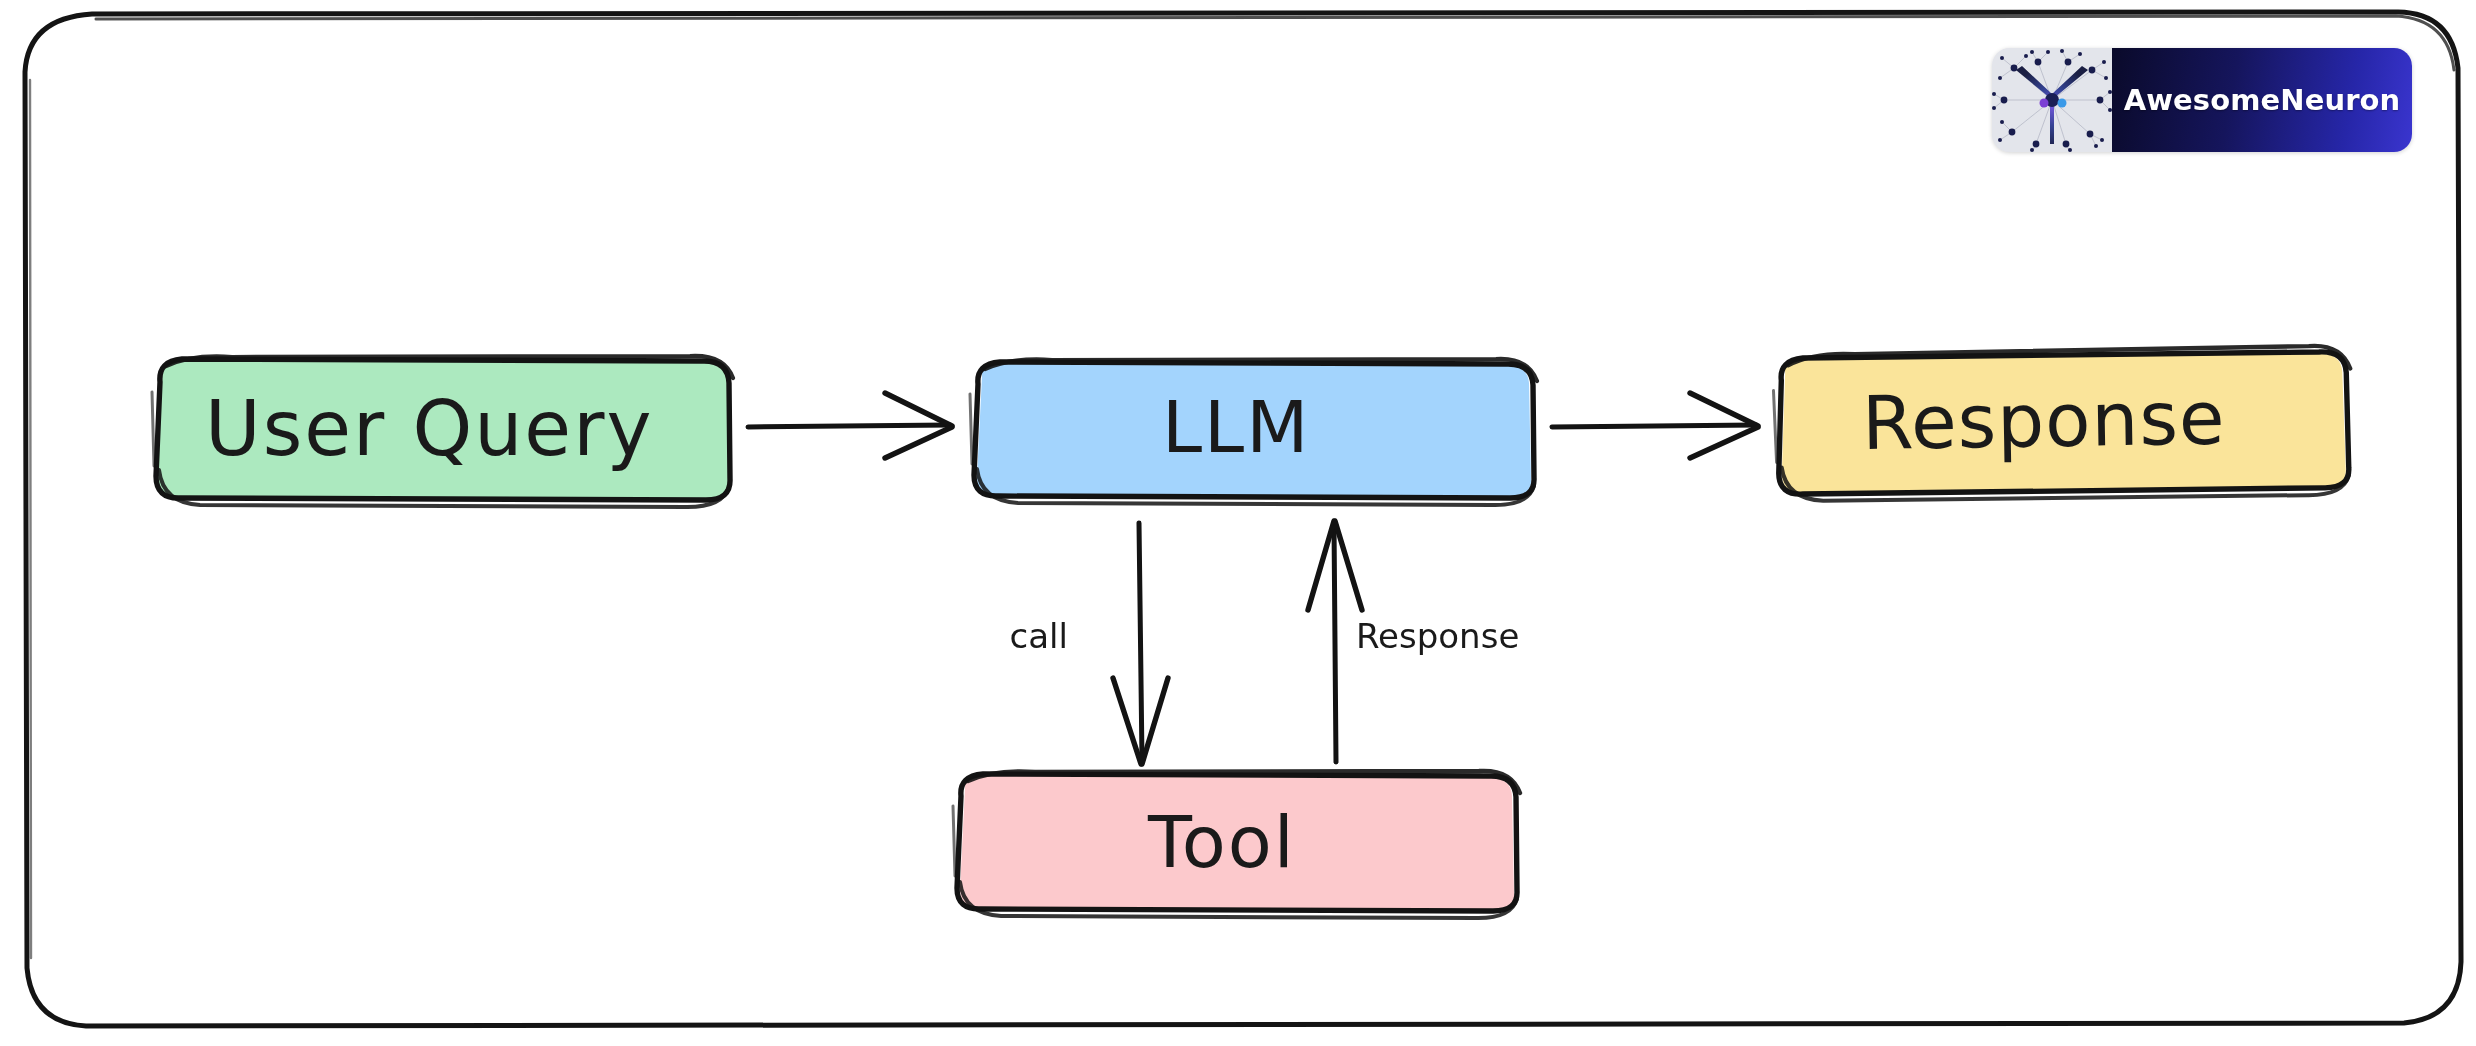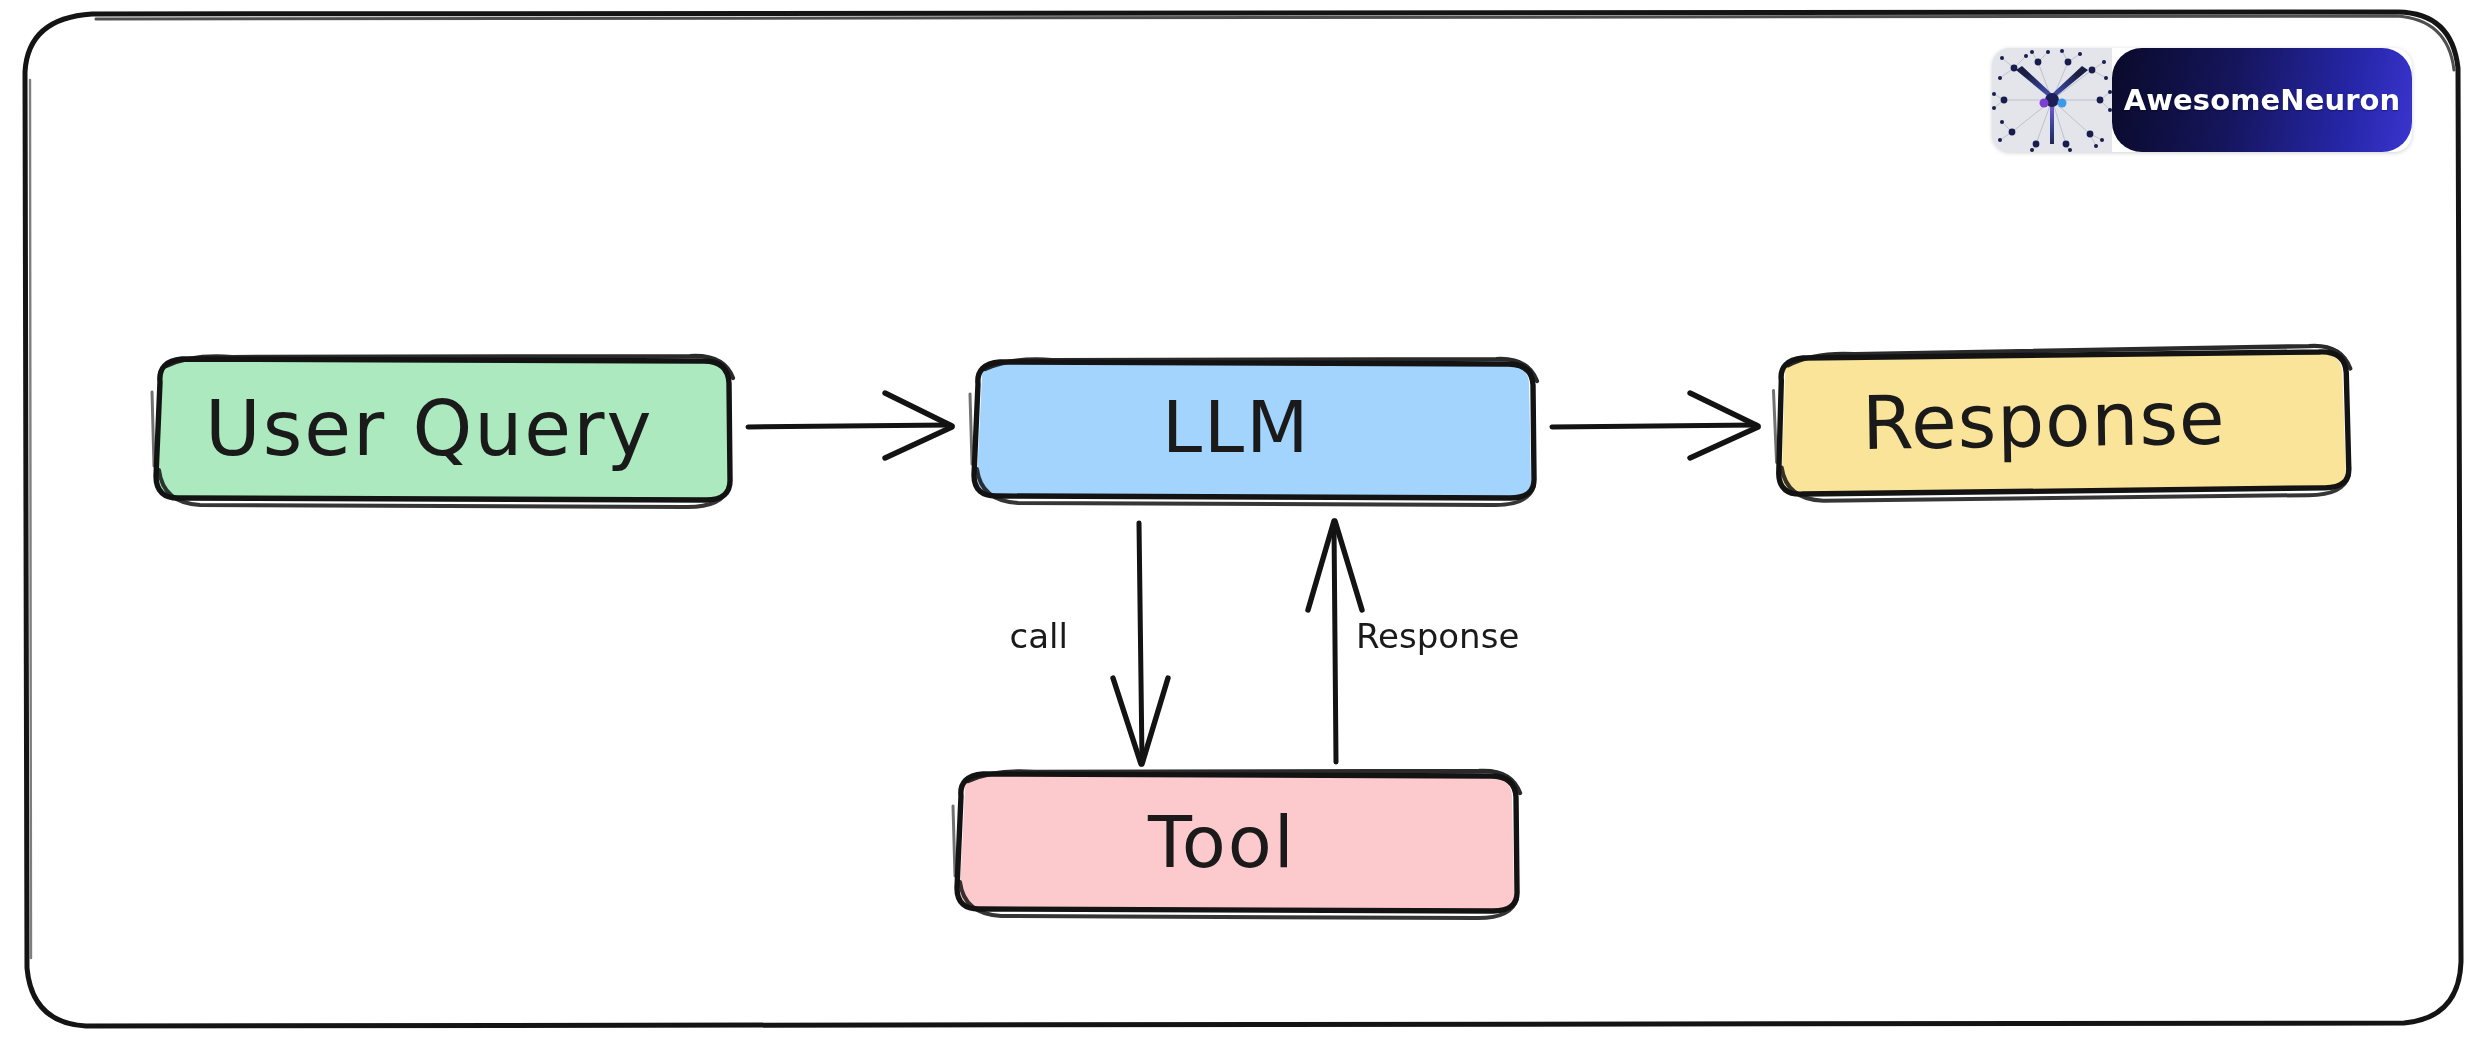--- a/index.html
+++ b/index.html
@@ -55,21 +55,20 @@
     background: linear-gradient(135deg, #e8e9ee 0%, #d6d8e0 55%, #cdd0da 100%);
     overflow: hidden;
   }
   #logo-mark svg { display:block; width:100%; height:100%; }
   #logo-wordmark-wrap {
     flex: 1 1 auto;
     background: linear-gradient(100deg, #0a0a2a 0%, #15155c 40%, #2626a8 78%, #3a35cf 100%);
     display: flex;
     align-items: center;
     justify-content: center;
-    border-radius: 30px;
   }
   #logo-wordmark {
     color: #ffffff;
     font-family: "DejaVu Sans", sans-serif;
     font-weight: bold;
     font-size: 29px;
     letter-spacing: 0.1px;
     white-space: nowrap;
     text-shadow: 0 1px 2px rgba(0,0,0,0.35);
   }

